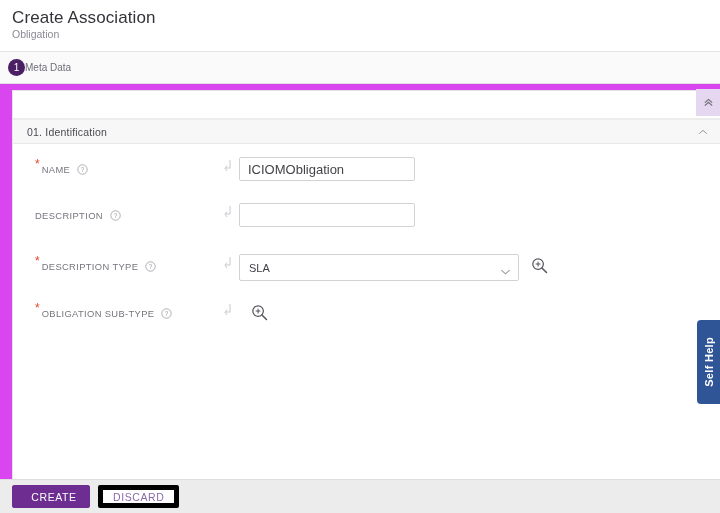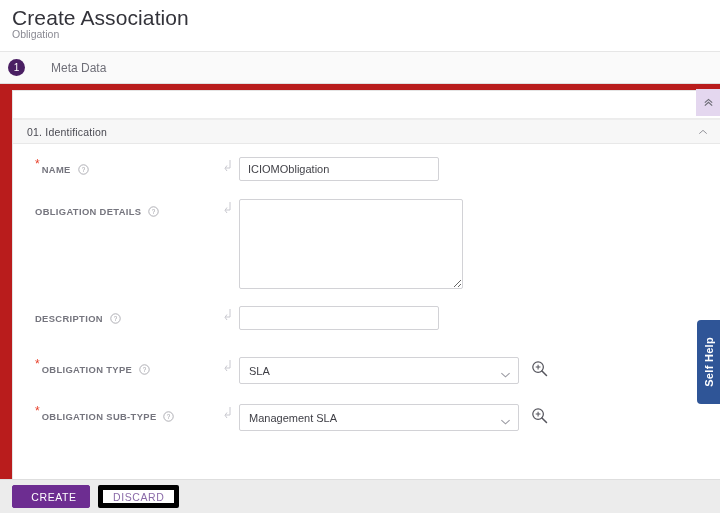--- a/index.html
+++ b/index.html
@@ -13,21 +13,21 @@
     position: relative;
   }
 
   
   .page-header {
     background: #ffffff;
     padding: 8px 0 6px 12px;
     height: 51px;
   }
   .page-title {
-    font-size: 21px;
+    font-size: 17px;
     color: #33333a;
     font-weight: 400;
     line-height: 20px;
     letter-spacing: .1px;
   }
   .page-subtitle {
     font-size: 10.5px;
     color: #8a8a93;
     line-height: 13px;
   }
@@ -46,30 +46,30 @@
     width: 17px; height: 17px;
     border-radius: 50%;
     background: #4a1f63;
     color: #ffffff;
     font-size: 10px;
     display: flex; align-items: center; justify-content: center;
     font-weight: 400;
     flex: 0 0 auto;
   }
   .step-label {
-    margin-left: 26px;
-    font-size: 12px;
+    margin-left: 0;
+    font-size: 10px;
     color: #6f6f78;
   }
 
   
   .content-area {
     position: absolute;
     top: 84px; left: 0; right: 0; bottom: 34px;
-    background: #b91c1c;
+    background: #d946ef;
     padding: 6px 0 0 12px;
     overflow: hidden;
   }
   .card {
     background: #ffffff;
     border: 1px solid #e4e4e4;
     border-right: none;
     min-height: 400px;
     position: relative;
   }
@@ -137,21 +137,20 @@
     line-height: 8px;
     margin-right: 2px;
     align-self: flex-start;
     margin-top: 3px;
   }
   .field-label {
     font-size: 9.4px;
     color: #75757e;
     letter-spacing: .35px;
     white-space: nowrap;
-    font-weight: bold;
   }
   .help-icon {
     margin-left: 7px;
     flex: 0 0 auto;
     display: flex; align-items: center;
     cursor: pointer;
   }
   .marker-col {
     width: 16px; flex: 0 0 16px;
     display: flex; justify-content: center;
@@ -159,24 +158,24 @@
   }
   .field-input-col {
     flex: 1 1 auto;
     display: flex;
     align-items: flex-start;
     padding-left: 4px;
   }
 
   input.txt {
     height: 24px;
-    width: 200px;
+    width: 176px;
     border: 1px solid #d2d2d6;
     border-radius: 2px;
-    font-size: 11px;
+    font-size: 13px;
     color: #434349;
     padding: 0 8px;
     font-family: "Liberation Sans", sans-serif;
     background: #fff;
     outline: none;
   }
   textarea.area {
     width: 224px;
     height: 90px;
     border: 1px solid #d2d2d6;
@@ -331,40 +330,20 @@
           <svg width="9" height="13" viewBox="0 0 9 13">
             <path d="M7 0 V8 H2" fill="none" stroke="#c8c8cf" stroke-width="1"></path>
             <path d="M4 5.5 L2 8.3 L4 11" fill="none" stroke="#c8c8cf" stroke-width="1"></path>
           </svg>
         </div>
         <div class="field-input-col">
           <input class="txt" type="text" value="ICIOMObligation" style="">
         </div>
       </div>
 
-      <div class="field-row">
-        <div class="field-label-col">
-          <span class="field-label">OBLIGATION DETAILS</span>
-          <span class="help-icon">
-            <svg width="11" height="11" viewBox="0 0 14 14">
-              <circle cx="7" cy="7" r="6" fill="none" stroke="#9a9aa2" stroke-width="1"></circle>
-              <text x="7" y="10.2" font-size="8" fill="#9a9aa2" text-anchor="middle" font-family="Liberation Sans, sans-serif">?</text>
-            </svg>
-          </span>
-        </div>
-        <div class="marker-col">
-          <svg width="9" height="13" viewBox="0 0 9 13">
-            <path d="M7 0 V8 H2" fill="none" stroke="#c8c8cf" stroke-width="1"></path>
-            <path d="M4 5.5 L2 8.3 L4 11" fill="none" stroke="#c8c8cf" stroke-width="1"></path>
-          </svg>
-        </div>
-        <div class="field-input-col">
-          <textarea class="area" style=""></textarea>
-        </div>
-      </div>
 
       <div class="field-row" style="padding-top:17px;padding-bottom:14px;">
         <div class="field-label-col">
           <span class="field-label">DESCRIPTION</span>
           <span class="help-icon">
             <svg width="11" height="11" viewBox="0 0 14 14">
               <circle cx="7" cy="7" r="6" fill="none" stroke="#9a9aa2" stroke-width="1"></circle>
               <text x="7" y="10.2" font-size="8" fill="#9a9aa2" text-anchor="middle" font-family="Liberation Sans, sans-serif">?</text>
             </svg>
           </span>
@@ -380,21 +359,21 @@
         </div>
       </div>
     </div>
 
 
     <div class="section-body">
 
       <div class="field-row">
         <div class="field-label-col">
           <span class="req-star">*</span>
-          <span class="field-label">OBLIGATION TYPE</span>
+          <span class="field-label">DESCRIPTION TYPE</span>
           <span class="help-icon">
             <svg width="11" height="11" viewBox="0 0 14 14">
               <circle cx="7" cy="7" r="6" fill="none" stroke="#9a9aa2" stroke-width="1"></circle>
               <text x="7" y="10.2" font-size="8" fill="#9a9aa2" text-anchor="middle" font-family="Liberation Sans, sans-serif">?</text>
             </svg>
           </span>
         </div>
         <div class="marker-col">
           <svg width="9" height="13" viewBox="0 0 9 13">
             <path d="M7 0 V8 H2" fill="none" stroke="#c8c8cf" stroke-width="1"></path>
@@ -431,28 +410,20 @@
             </svg>
           </span>
         </div>
         <div class="marker-col">
           <svg width="9" height="13" viewBox="0 0 9 13">
             <path d="M7 0 V8 H2" fill="none" stroke="#c8c8cf" stroke-width="1"></path>
             <path d="M4 5.5 L2 8.3 L4 11" fill="none" stroke="#c8c8cf" stroke-width="1"></path>
           </svg>
         </div>
         <div class="field-input-col">
-          <div class="select-wrap">
-            <div class="select-box">Management SLA</div>
-            <span class="select-chevron">
-              <svg width="11" height="8" viewBox="0 0 12 8">
-                <path d="M1.5 2 L6 6 L10.5 2" fill="none" stroke="#9a9aa2" stroke-width="1.2"></path>
-              </svg>
-            </span>
-          </div>
           <span class="lookup-icon">
             <svg width="17" height="17" viewBox="0 0 18 18">
               <circle cx="7.5" cy="7.5" r="5.6" fill="none" stroke="#55555d" stroke-width="1.3"></circle>
               <path d="M11.6 11.6 L16.4 16.4" stroke="#55555d" stroke-width="1.6" stroke-linecap="round"></path>
               <path d="M5 7.5 H10 M7.5 5 V10" stroke="#55555d" stroke-width="1.1"></path>
             </svg>
           </span>
         </div>
       </div>
 

